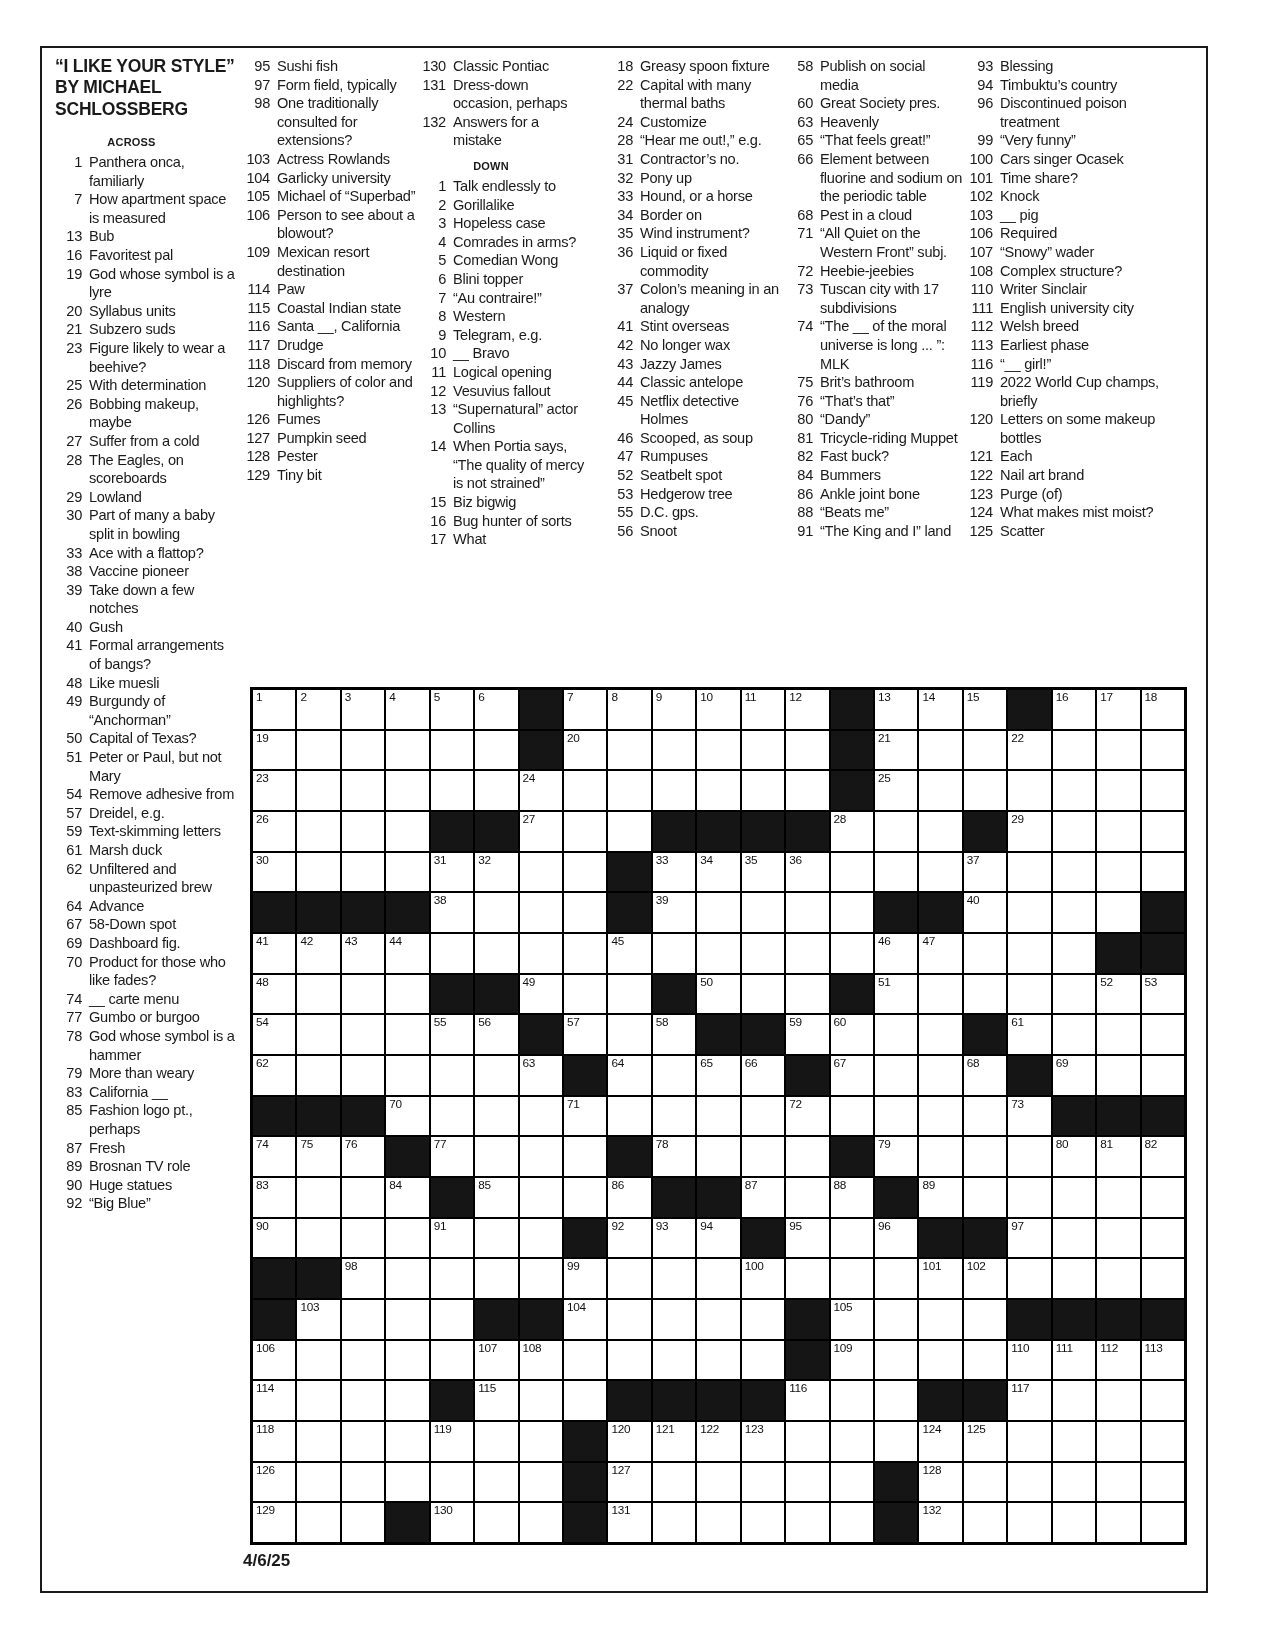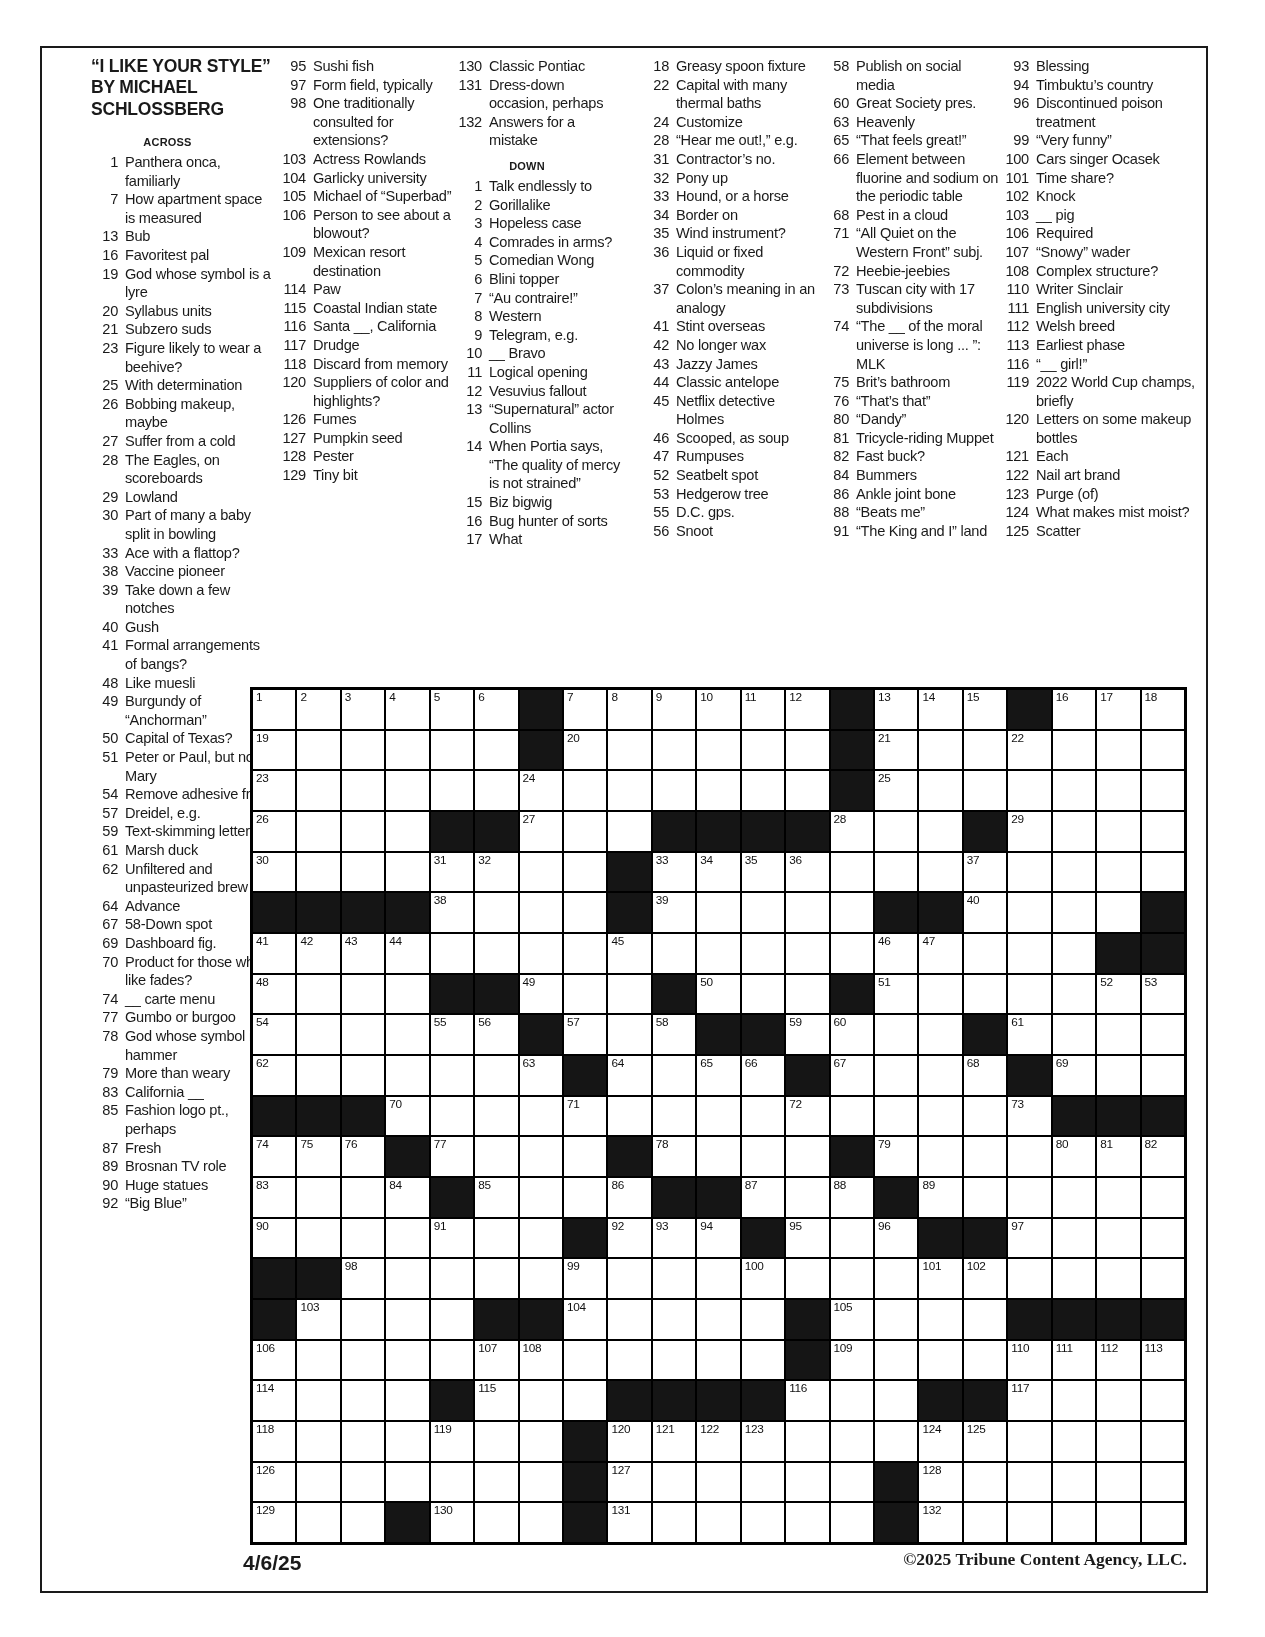--- a/index.html
+++ b/index.html
@@ -7,21 +7,21 @@
   #canvas {
     position: relative; width: 1265px; height: 1637px;
     background: #fff; color: #1a1a1a;
     font-family: "Liberation Sans", sans-serif;
     overflow: hidden;
   }
   #frame {
     position: absolute; left: 40px; top: 46px; width: 1168px; height: 1547px;
     border: 2.5px solid #1a1a1a; pointer-events: none;
   }
-  .col { position: absolute; top: 57px; margin-left: 36px; }
+  .col { position: absolute; top: 57px; }
   #col1 { left: 55px;  width: 181px; top: 56px; }
   #col2 { left: 243px; width: 174px; }
   #col3 { left: 419px; width: 172px; }
   #col4 { left: 606px; width: 179px; }
   #col5 { left: 786px; width: 179px; }
   #col6 { left: 966px; width: 193px; }
   .puz-title {
     font-weight: bold; font-size: 17.5px; line-height: 1.22;
     letter-spacing: -0.2px; margin-bottom: 16px;
   }
@@ -40,21 +40,21 @@
     grid-template-rows: repeat(21, 1fr); gap: 2px;
   }
   .cell { position: relative; background: #fff; }
   .cell.black { background: #151515; }
   .cell .num {
     position: absolute; top: 1px; left: 3px;
     font-size: 11.8px; line-height: 1.1; letter-spacing: -0.3px; color: #111;
   }
   #footer-date {
     position: absolute; left: 243px; top: 1551px;
-    font-weight: bold; font-size: 21px;
+    font-weight: bold; font-size: 17px;
   }
   #footer-copyright {
     position: absolute; left: 690px; top: 1549px; width: 497px; text-align: right;
     font-family: "Liberation Serif", serif; font-weight: bold; font-size: 17.5px;
   }
 </style>
 </head>
 <body>
 
 <div id="canvas">
@@ -1354,14 +1354,13 @@
         <span class="num">132</span>
       </div>
       <div class="cell"></div>
       <div class="cell"></div>
       <div class="cell"></div>
       <div class="cell"></div>
       <div class="cell"></div>
     </div>
 
   <div id="footer-date">4/6/25</div>
-  <div id="footer-copyright">©2025 Tribune Content Agency, LLC.</div>
 </div>
 
 </body></html>

